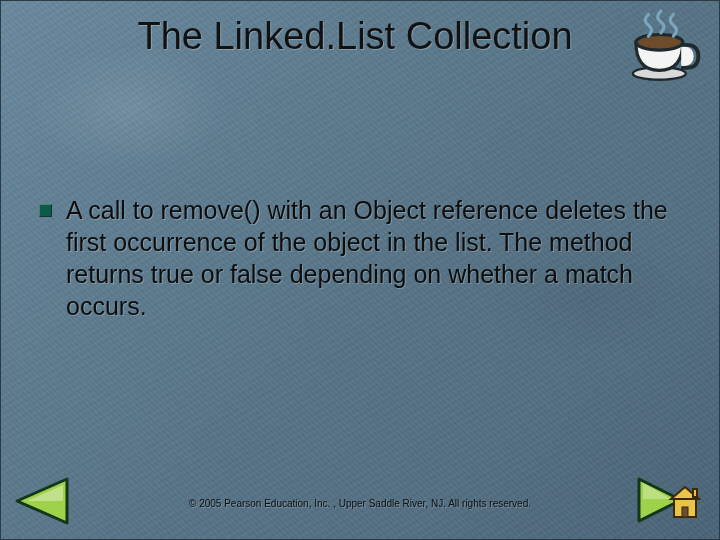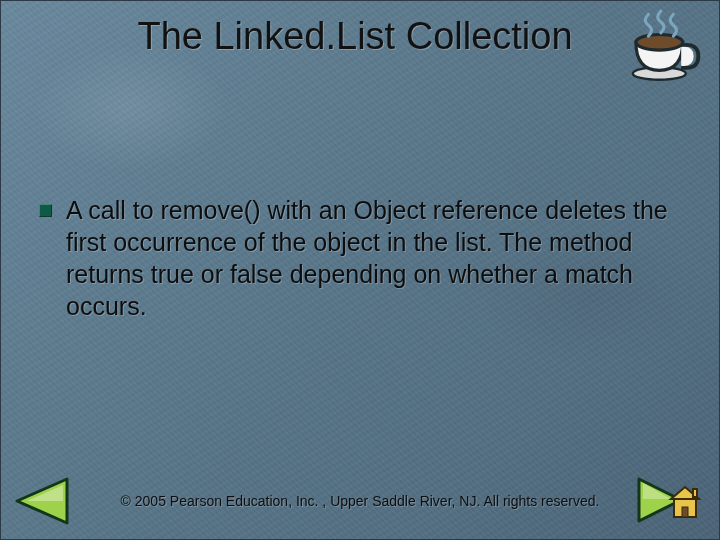--- a/index.html
+++ b/index.html
@@ -60,21 +60,21 @@
     line-height: 1.28;
     text-shadow: 1px 1px 0 rgba(255,255,255,0.22);
     font-weight: 400;
   }
   .copyright {
     position: absolute;
     bottom: 30px;
     left: 0; right: 0;
     text-align: center;
     color: #0e0e0e;
-    font-size: 14px;
+    font-size: 10px;
     text-shadow: 1px 1px 0 rgba(255,255,255,0.2);
   }
   .teacup {
     position: absolute;
     top: 6px; right: 16px;
     width: 78px; height: 80px;
   }
   .nav-left {
     position: absolute;
     left: 12px; bottom: 10px;

